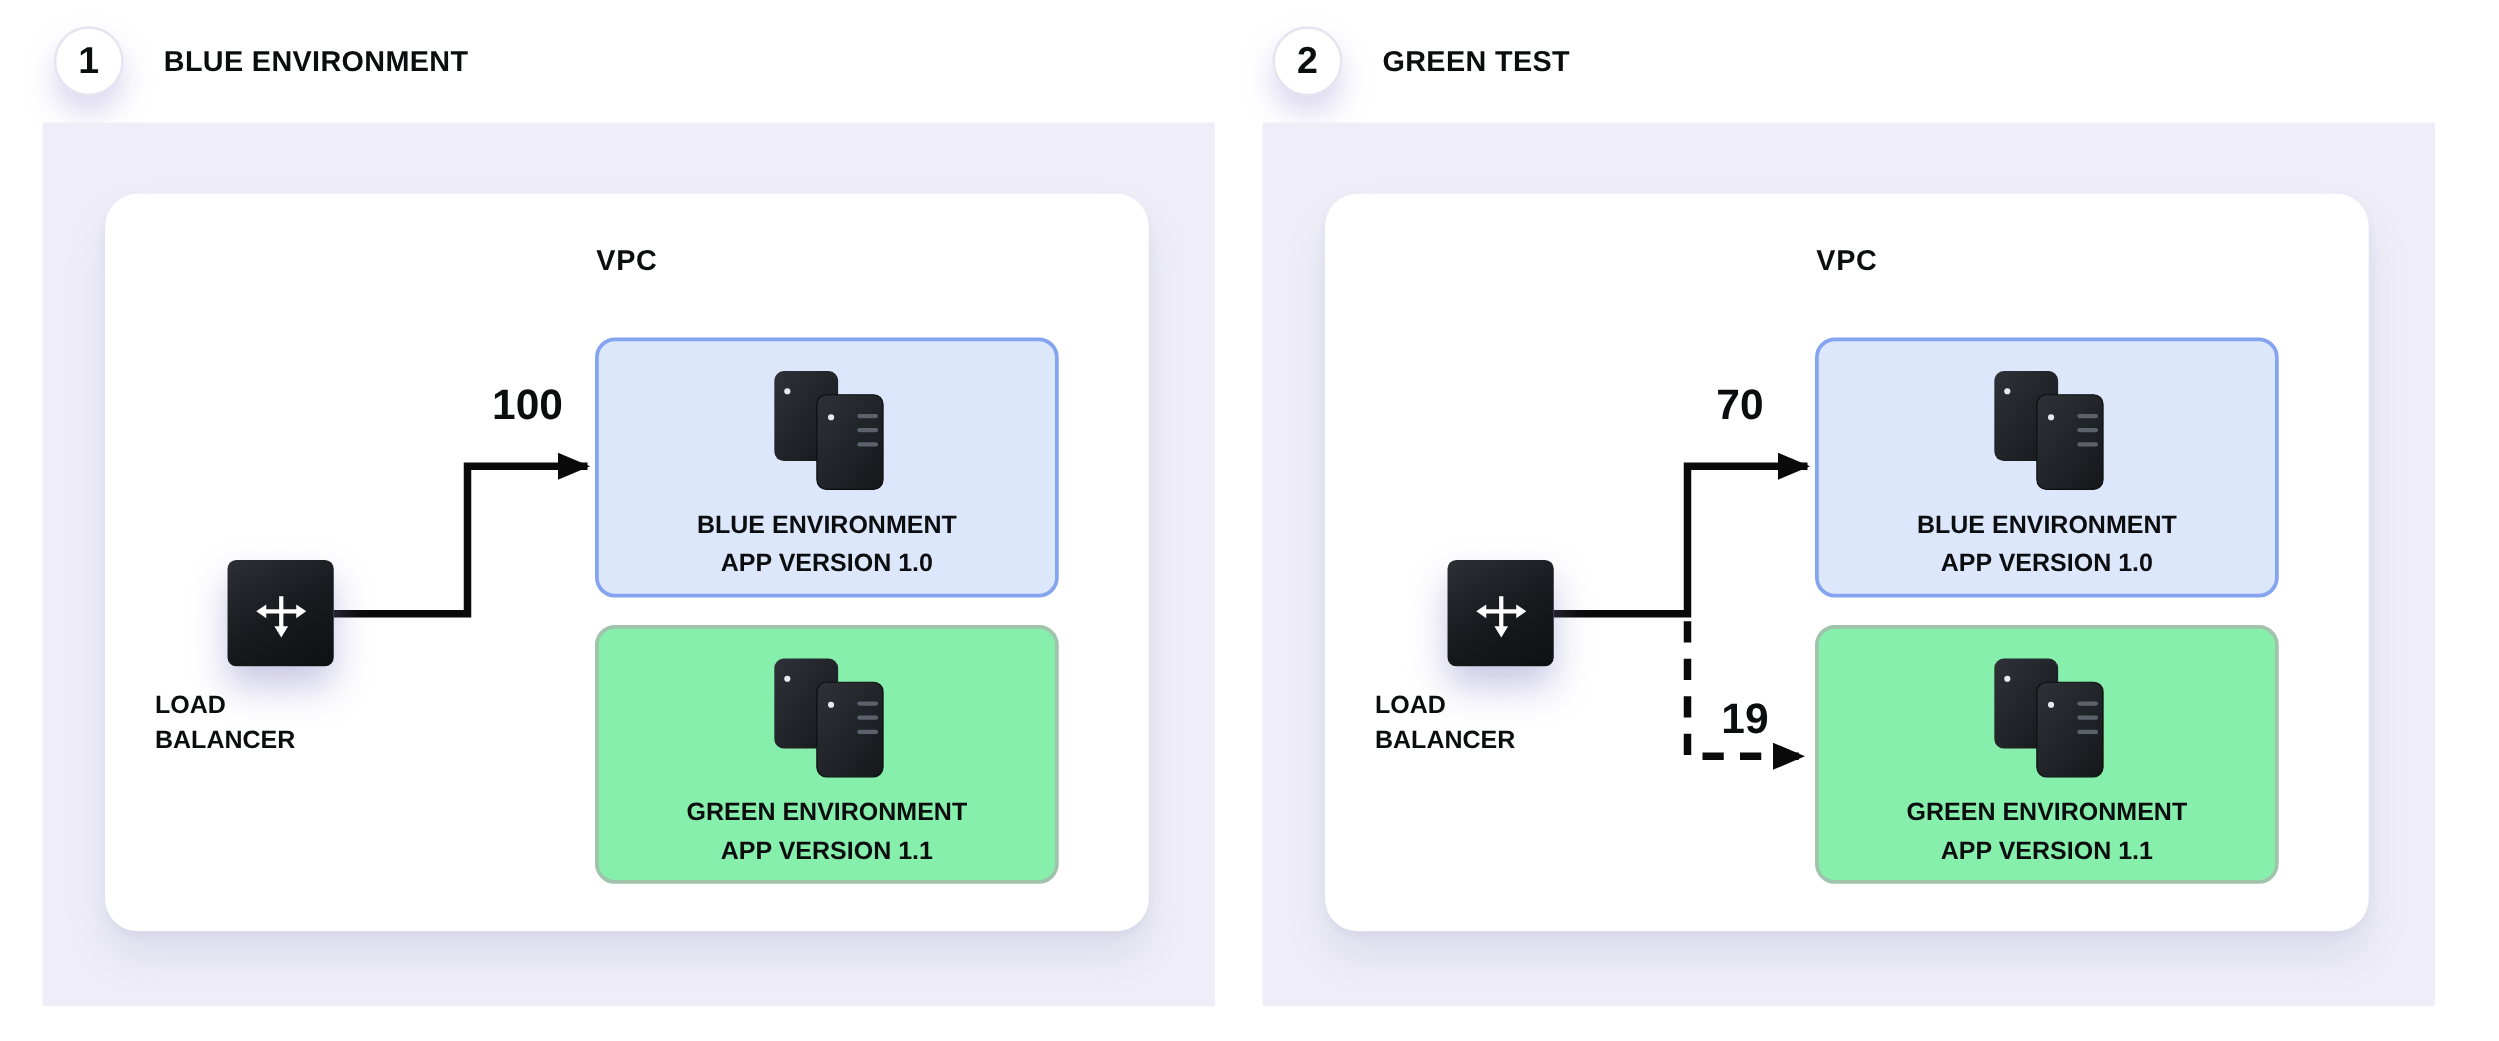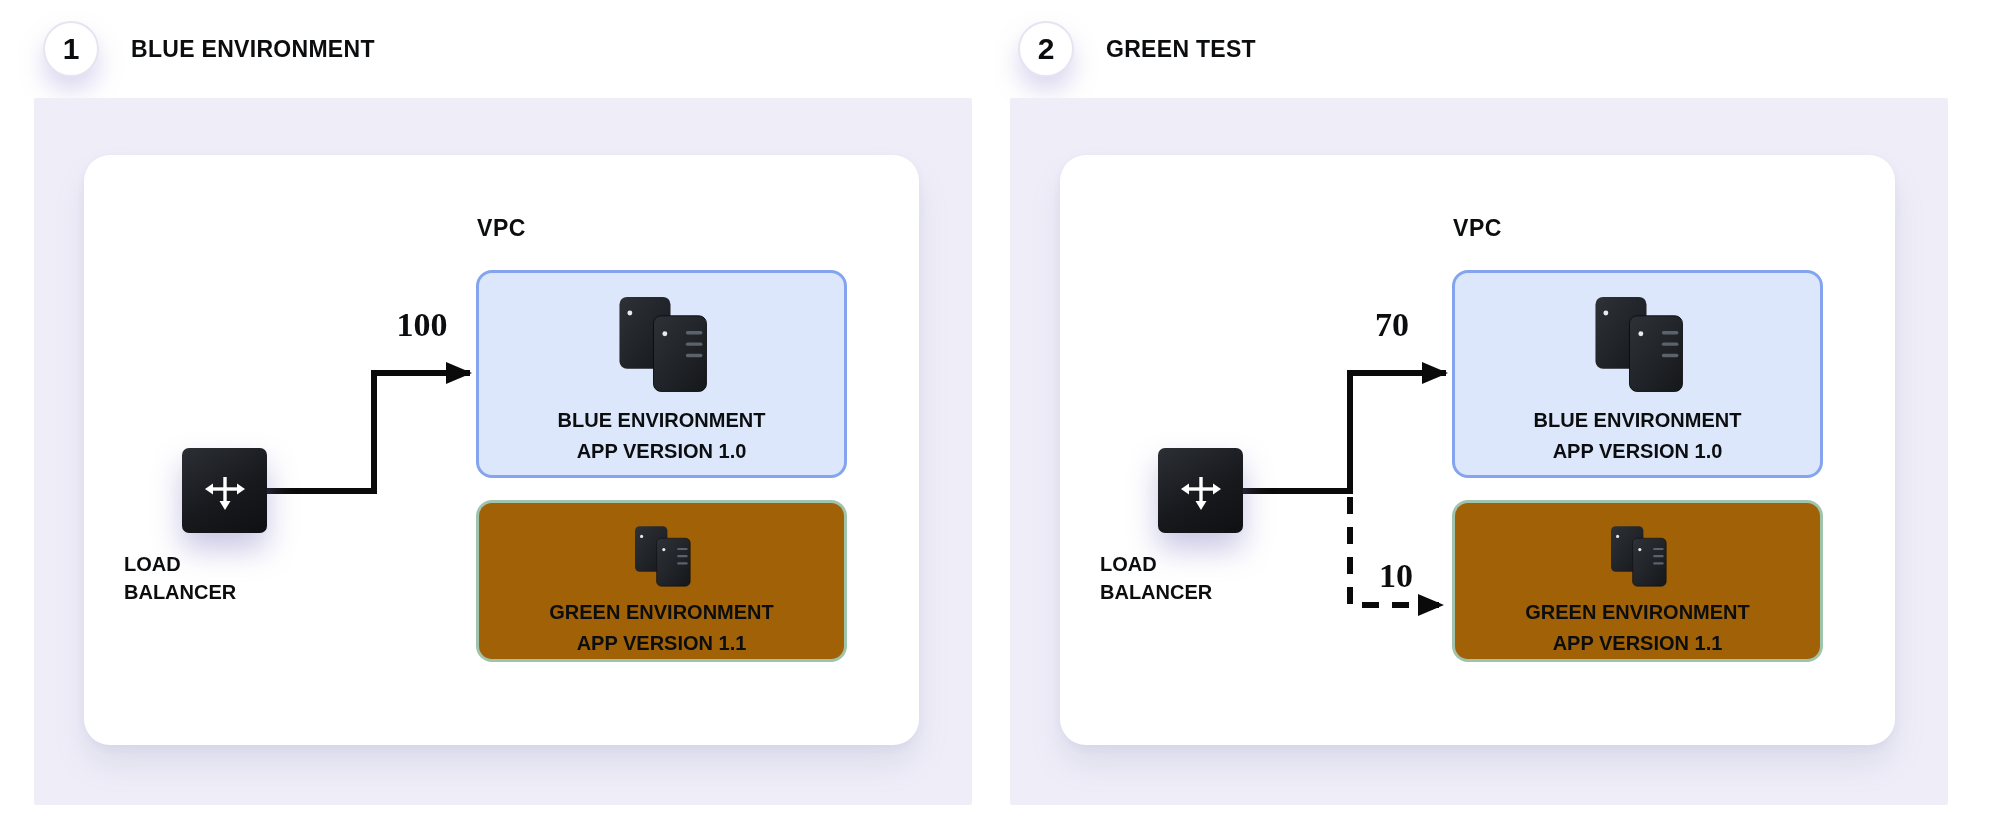--- a/index.html
+++ b/index.html
@@ -25,44 +25,44 @@
     position:absolute;top:98px;width:938px;height:707px;
     background:#efeef8;border-radius:2px;
   }
   .vpc-card{
     position:absolute;left:50px;top:57px;width:835px;height:590px;
     background:#ffffff;border-radius:26px;
     box-shadow:0 20px 32px rgba(90,90,150,.12),0 3px 8px rgba(90,90,150,.06);
   }
   .vpc-label{
     position:absolute;top:40px;left:0;width:100%;text-align:center;
-    font-size:23px;font-weight:bold;letter-spacing:.5px;margin-top:20px;
+    font-size:23px;font-weight:bold;letter-spacing:.5px;
   }
   .flow-svg{position:absolute;left:0;top:0;width:835px;height:590px;z-index:1;}
   .env-box{
     position:absolute;left:392px;width:371px;box-sizing:border-box;z-index:2;
     border-radius:16px;display:flex;flex-direction:column;align-items:center;
     justify-content:flex-start;padding-top:22px;
   }
   .env-blue{top:115px;height:208px;background:#dde7fb;border:3px solid #85a4ef;}
-  .env-green{top:345px;height:162px;background:#a16207;border:3px solid #a0c3ab;}
+  .env-green{top:345px;height:207px;background:#86efac;border:3px solid #a0c3ab;}
   .env-text{margin-top:6px;text-align:center;font-size:20px;font-weight:bold;line-height:31px;}
   .lb-node{
     position:absolute;left:98px;top:293px;width:85px;height:85px;z-index:2;
     background:linear-gradient(150deg,#2c2f34 0%,#17191d 55%,#0e1013 100%);
     border-radius:7px;display:flex;align-items:center;justify-content:center;
     box-shadow:0 16px 30px rgba(135,128,195,.45);
   }
   .lb-label{
     position:absolute;left:40px;top:395px;width:200px;z-index:2;text-align:left;
     font-size:20px;font-weight:bold;line-height:28px;
   }
   .weight-label{
     position:absolute;transform:translate(-50%,-50%);z-index:3;
-    font-size:34px;font-weight:bold;white-space:nowrap;font-family:Liberation Serif, serif;
+    font-size:34px;font-weight:bold;white-space:nowrap;
   }
 </style>
 </head>
 <body>
 
 <div class="stage">
 
   <div class="step-header">
     <div class="badge" style="left:43px;">
       <span>1</span>
@@ -154,21 +154,21 @@
         <defs>
           <marker id="ah2" markerUnits="userSpaceOnUse" markerWidth="26" markerHeight="22" refX="24" refY="11" orient="auto">
             <polygon points="0,0 26,11 0,22" fill="#0a0a0a"></polygon>
           </marker>
         </defs>
         <path d="M 183 336 H 290 V 218 H 386" fill="none" stroke="#0a0a0a" stroke-width="6" stroke-linejoin="miter" marker-end="url(#ah2)"></path>
         <path d="M 290 342 V 450 H 382" fill="none" stroke="#0a0a0a" stroke-width="6" stroke-dasharray="17 13" marker-end="url(#ah2)"></path>
       </svg>
 
       <div class="weight-label" style="left:332px;top:170px;">70</div>
-      <div class="weight-label" style="left:336px;top:421px;">10</div>
+      <div class="weight-label" style="left:336px;top:421px;">19</div>
 
       <div class="env-box env-blue">
         <svg width="128" height="104" viewBox="0 0 130 110">
           <rect x="20" y="2" width="54" height="76" rx="8" fill="url(#srv1a)"></rect>
           <circle cx="31" cy="19" r="2.6" fill="#e8eaee"></circle>
           <rect x="56" y="22" width="56" height="80" rx="8" fill="url(#srv1a)" stroke="#0d0e10" stroke-width="1"></rect>
           <circle cx="68" cy="41" r="2.6" fill="#e8eaee"></circle>
           <line x1="92" y1="40" x2="106" y2="40" stroke="#5c626b" stroke-width="3.6" stroke-linecap="round"></line>
           <line x1="92" y1="52" x2="106" y2="52" stroke="#5c626b" stroke-width="3.6" stroke-linecap="round"></line>
           <line x1="92" y1="64" x2="106" y2="64" stroke="#5c626b" stroke-width="3.6" stroke-linecap="round"></line>

